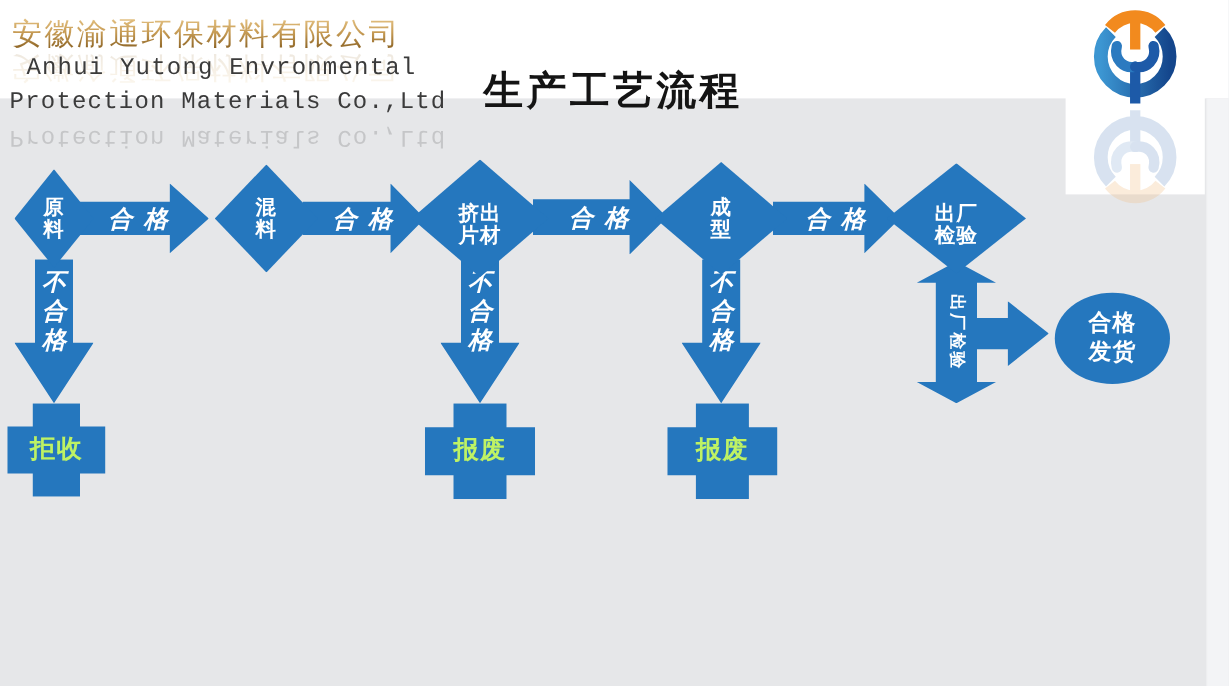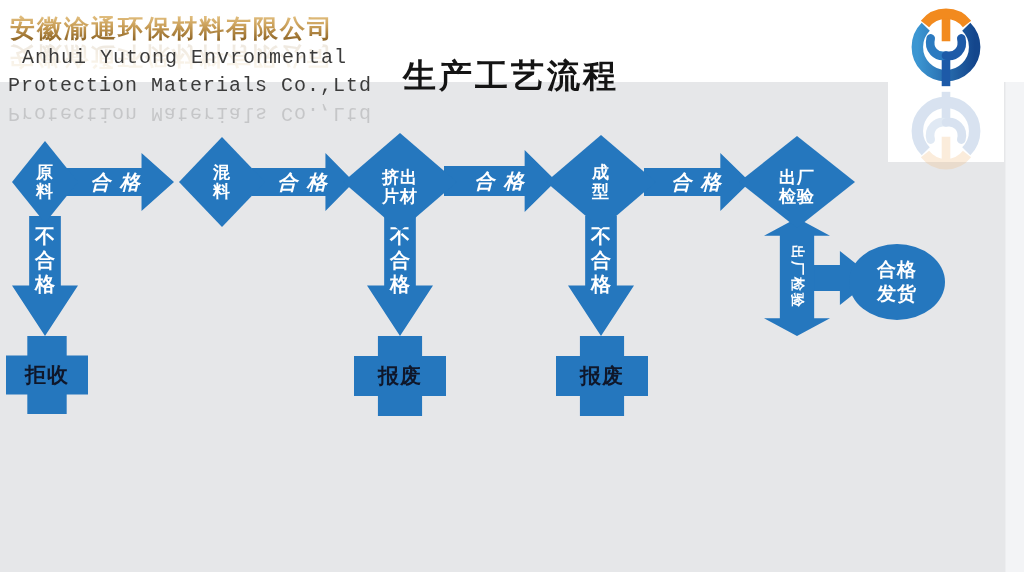--- a/index.html
+++ b/index.html
@@ -2,21 +2,21 @@
 <html><head>
 <meta charset="utf-8">
 <style>
   html,body{margin:0;padding:0;}
   body{font-family:"Liberation Sans","DejaVu Sans",sans-serif;}
   .slide{position:relative;width:1024px;height:572px;background:#E6E7E9;overflow:hidden;}
   .top-band{position:absolute;left:0;top:0;width:1024px;height:82px;background:#FFFFFF;}
   .right-strip{position:absolute;left:1005px;top:82px;width:19px;height:490px;background:#F3F4F6;border-left:1px solid #EDEEF0;}
 
   
-  .company-cn{position:absolute;left:10px;top:12px;font-size:25px;font-weight:bold;letter-spacing:2px;
+  .company-cn{position:absolute;left:10px;top:12px;font-size:25px;font-weight:normal;letter-spacing:2px;
     background:linear-gradient(180deg,#EBCB8E 0%,#C79C55 45%,#7A5216 100%);
     -webkit-background-clip:text;background-clip:text;color:transparent;white-space:nowrap;}
   .company-cn.refl{top:40px;transform:scaleY(-1);opacity:.14;}
   .company-en{position:absolute;left:8px;font-size:20px;color:#3B3B3B;white-space:nowrap;
     font-family:"Liberation Mono","DejaVu Sans Mono",monospace;letter-spacing:1px;}
   .en1{top:46px;margin-left:14px;}
   .en2{top:74px;font-family:Liberation Mono, monospace;}
   .en2.refl{top:102px;transform:scaleY(-1);opacity:.22;color:#555;}
   .page-title{position:absolute;left:403px;top:54px;font-size:33px;font-weight:600;color:#141414;letter-spacing:3px;white-space:nowrap;text-align:center;}
 
@@ -24,26 +24,26 @@
   .logo-box{position:absolute;left:888px;top:0;width:116px;height:162px;background:#FFFFFF;}
   .logo-main{position:absolute;left:10px;top:4px;width:96px;height:86px;}
   .logo-refl{position:absolute;left:10px;top:88px;width:96px;height:86px;transform:scaleY(-1);opacity:.3;}
 
   
   .shape{position:absolute;background:#2577BE;color:#FFFFFF;font-weight:bold;display:flex;align-items:center;justify-content:center;}
   .diamond{clip-path:polygon(50% 0,100% 50%,50% 100%,0 50%);z-index:3;}
   .diamond .lbl{text-align:center;line-height:1.12;letter-spacing:1px;font-size:17px;}
   .harrow{clip-path:polygon(0 26%,72% 26%,72% 0,100% 50%,72% 100%,72% 74%,0 74%);z-index:2;font-style:italic;}
   .harrow .lbl{width:74%;text-align:center;font-size:20px;letter-spacing:2px;}
-  .varrow{clip-path:polygon(26% 0,74% 0,74% 58%,100% 58%,50% 100%,0 58%,26% 58%);z-index:2;align-items:flex-start;}
+  .varrow{clip-path:polygon(26% 0,74% 0,74% 58%,100% 58%,50% 100%,0 58%,26% 58%);z-index:2;align-items:flex-start;font-style:italic;}
   .varrow .lbl{width:1em;margin:8px auto 0;font-size:20px;line-height:1.2;text-align:center;}
   .dblarrow{clip-path:polygon(50% 0,100% 15%,76% 15%,76% 85%,100% 85%,50% 100%,0 85%,24% 85%,24% 15%,0 15%);z-index:2;}
   .dblarrow .lbl{writing-mode:vertical-rl;text-orientation:sideways;font-size:14px;letter-spacing:2px;}
   .brancharrow{clip-path:polygon(0 26%,45% 26%,45% 0,100% 50%,45% 100%,45% 74%,0 74%);z-index:1;}
-  .cross{clip-path:polygon(26% 0,74% 0,74% 25%,100% 25%,100% 75%,74% 75%,74% 100%,26% 100%,26% 75%,0 75%,0 25%,26% 25%);z-index:3;color:#0f172a;}
+  .cross{clip-path:polygon(26% 0,74% 0,74% 25%,100% 25%,100% 75%,74% 75%,74% 100%,26% 100%,26% 75%,0 75%,0 25%,26% 25%);z-index:3;color:#bef264;}
   .cross .lbl{text-align:center;font-size:21px;letter-spacing:1px;line-height:1.2;}
   .cross.small .lbl{font-size:15px;width:3.2em;}
   .ellipse{border-radius:50%;z-index:3;}
   .ellipse .lbl{width:2.3em;text-align:center;font-size:19px;line-height:1.25;letter-spacing:1px;}
   .w2{width:1.2em;}  
   .w4{width:2.6em;margin-top:10px;}  
 </style>
 </head>
 <body>
 
@@ -119,21 +119,21 @@
       <span class="lbl">不合格</span>
     </div>
   <div class="shape varrow" style="left:568px;top:216px;width:66px;height:120px;">
       <span class="lbl">不合格</span>
     </div>
 
   <div class="shape dblarrow" style="left:764px;top:218px;width:66px;height:118px;">
       <span class="lbl">出厂检验</span>
     </div>
   <div class="shape brancharrow" style="left:812px;top:251px;width:62px;height:54px;"></div>
-  <div class="shape ellipse" style="left:849px;top:244px;width:96px;height:76px;">
+  <div class="shape ellipse" style="left:879px;top:244px;width:96px;height:76px;">
       <span class="lbl">合格发货</span>
     </div>
 
   <div class="shape cross" style="left:6px;top:336px;width:82px;height:78px;">
       <span class="lbl">拒收</span>
     </div>
   <div class="shape cross" style="left:354px;top:336px;width:92px;height:80px;">
       <span class="lbl">报废</span>
     </div>
   <div class="shape cross" style="left:556px;top:336px;width:92px;height:80px;">

